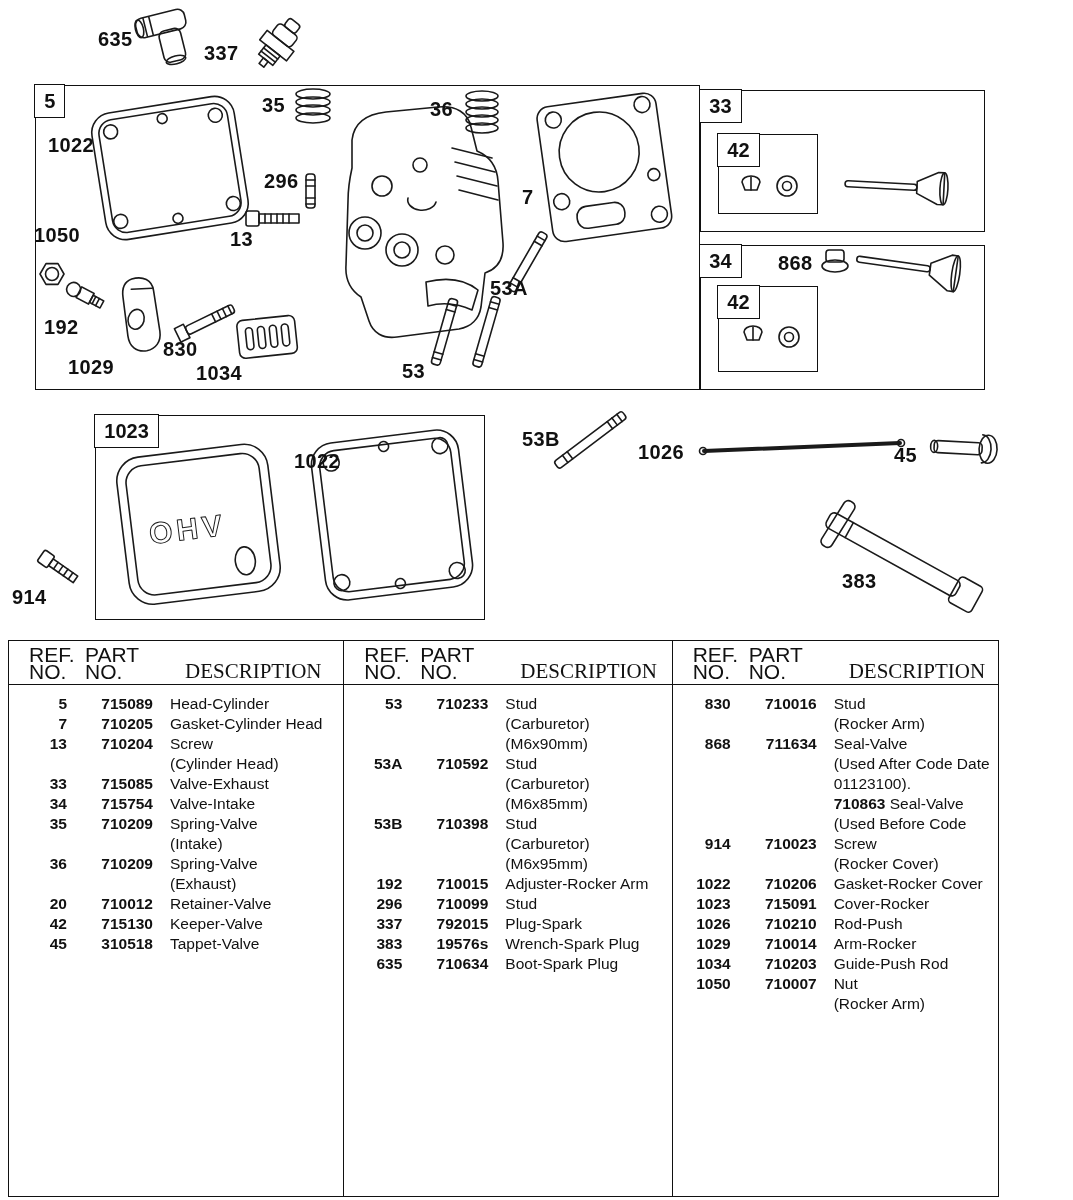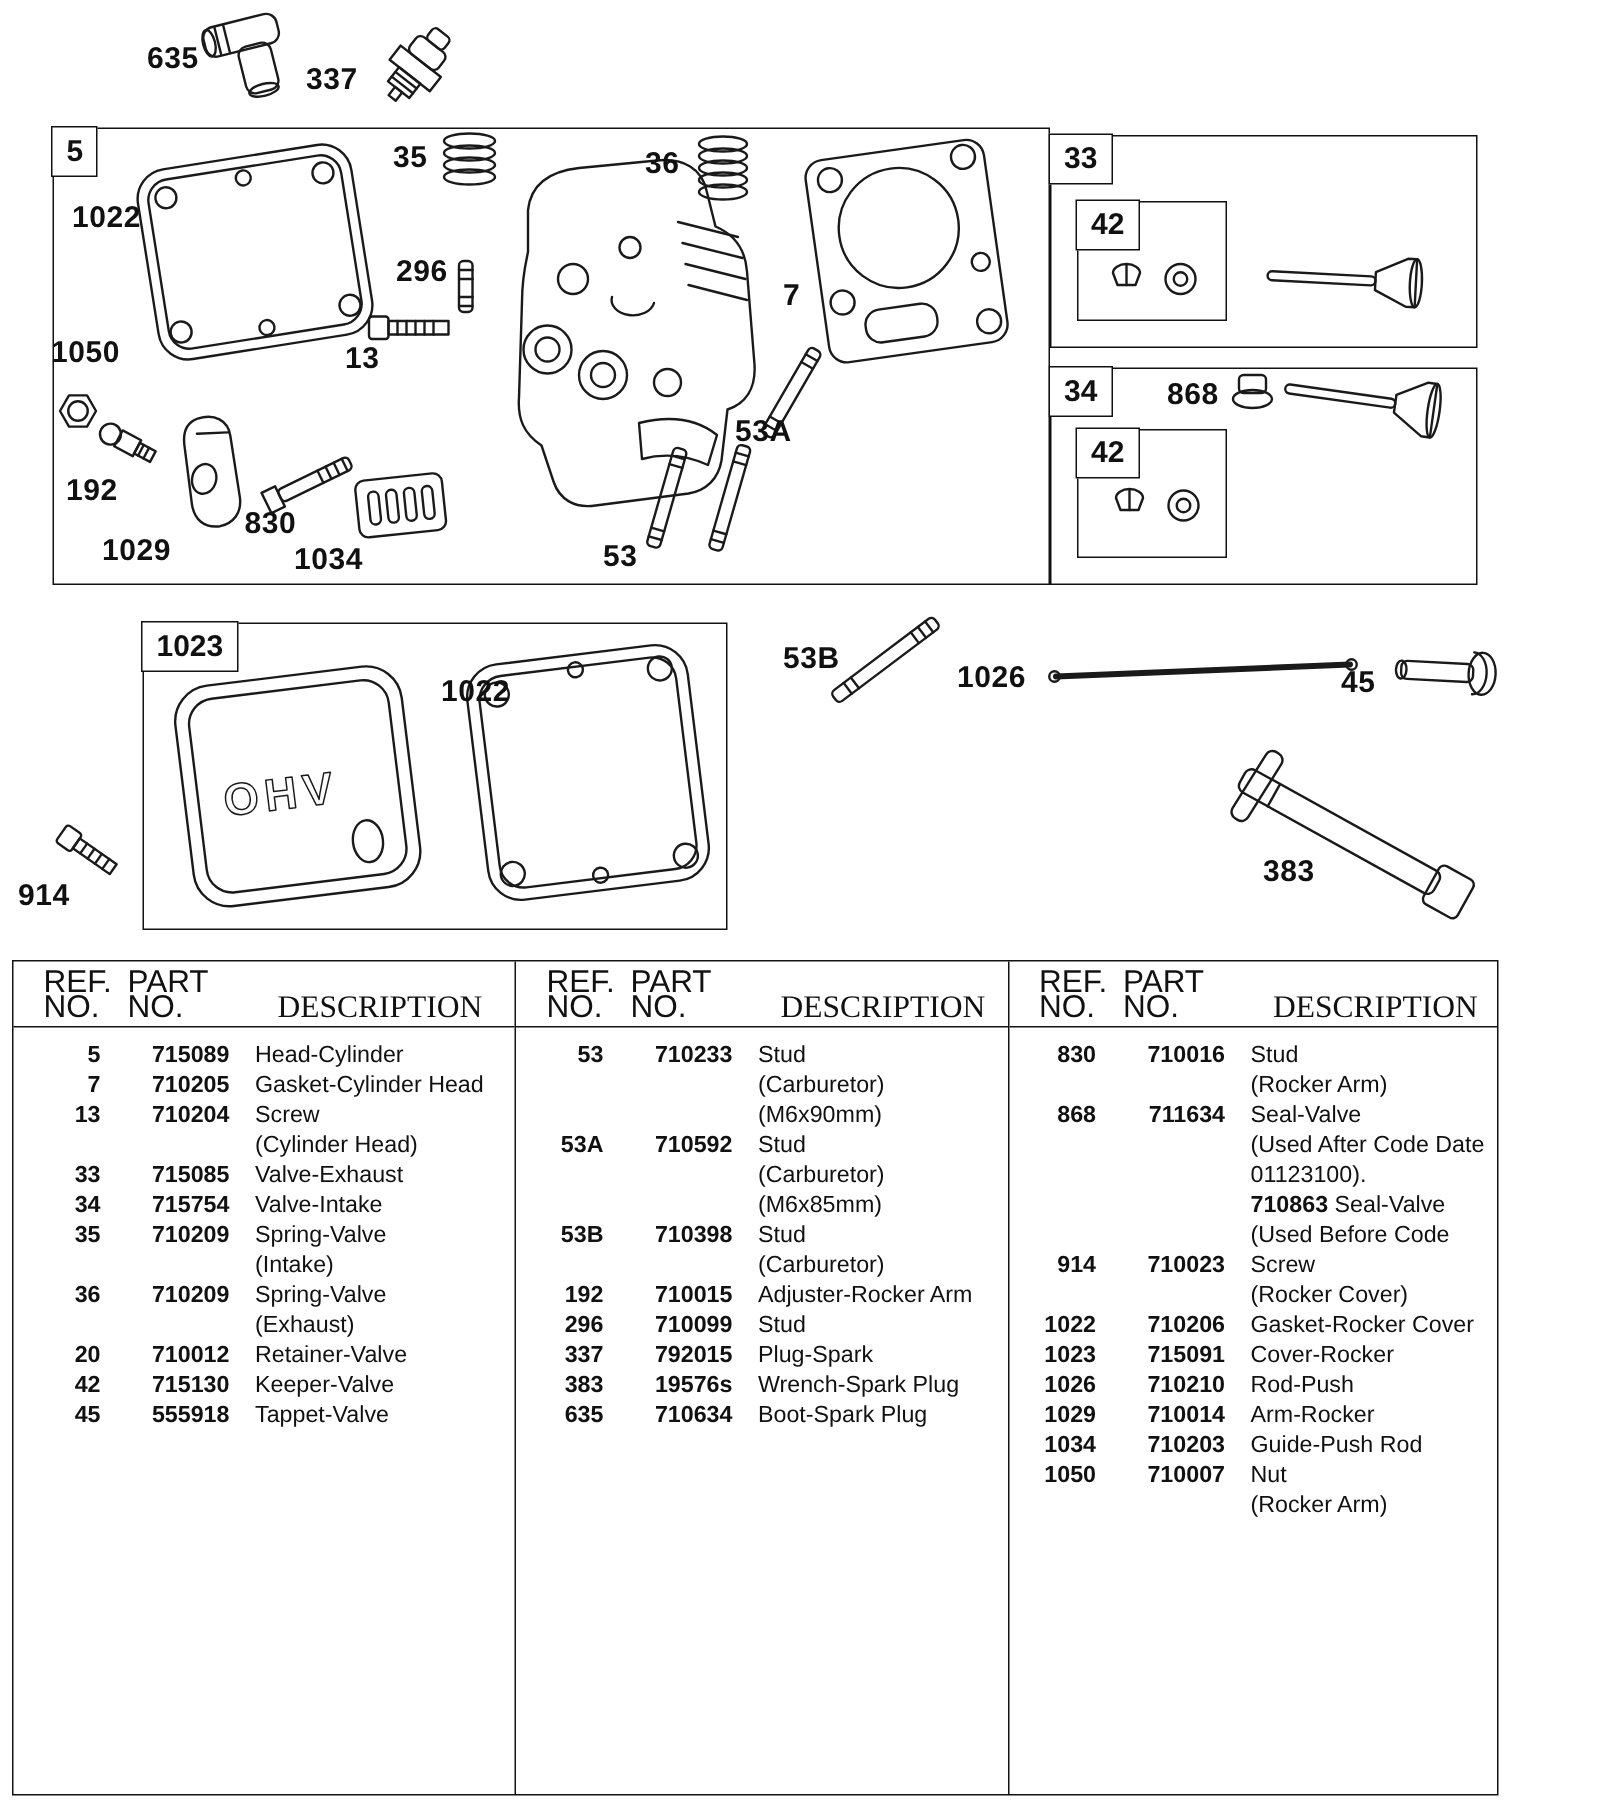--- a/index.html
+++ b/index.html
@@ -398,21 +398,21 @@
             <span class="c-part">710012</span>
             <span class="c-desc">Retainer-Valve</span>
           </div>
           <div class="trow">
             <span class="c-ref">42</span>
             <span class="c-part">715130</span>
             <span class="c-desc">Keeper-Valve</span>
           </div>
           <div class="trow">
             <span class="c-ref">45</span>
-            <span class="c-part">555918</span>
+            <span class="c-part">310518</span>
             <span class="c-desc">Tappet-Valve</span>
           </div>
         </div>
     </section>
 
     <section class="tcol">
       <header class="thead">
         <div class="th-ref">
           <div>REF.</div>
             <div>NO.</div>
@@ -458,20 +458,25 @@
             <span class="c-ref">53B</span>
             <span class="c-part">710398</span>
             <span class="c-desc">Stud</span>
           </div>
           <div class="trow">
             <span class="c-ref"></span>
             <span class="c-part"></span>
             <span class="c-desc">(Carburetor)</span>
           </div>
           <div class="trow">
+            <span class="c-ref"></span>
+            <span class="c-part"></span>
+            <span class="c-desc">(M6x95mm)</span>
+          </div>
+          <div class="trow">
             <span class="c-ref">192</span>
             <span class="c-part">710015</span>
             <span class="c-desc">Adjuster-Rocker Arm</span>
           </div>
           <div class="trow">
             <span class="c-ref">296</span>
             <span class="c-part">710099</span>
             <span class="c-desc">Stud</span>
           </div>
           <div class="trow">

